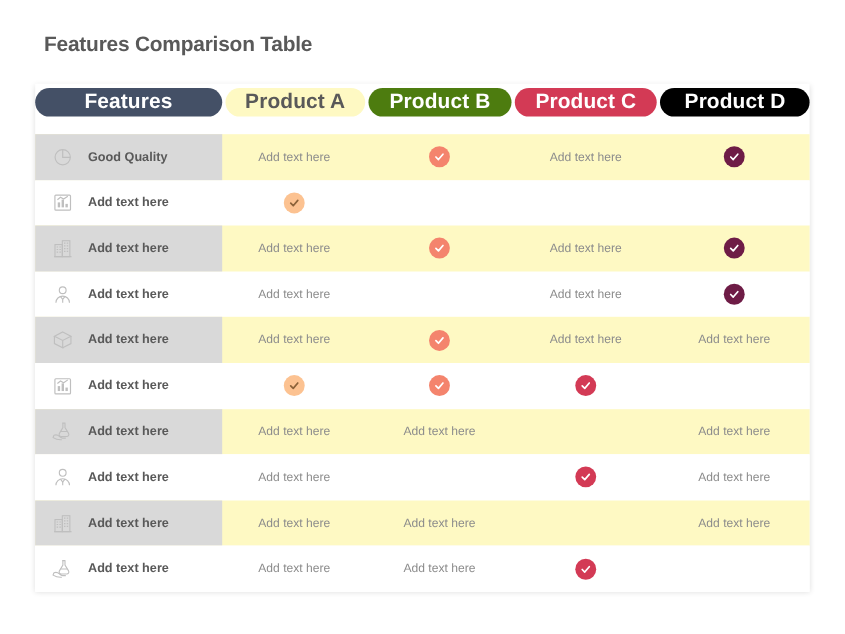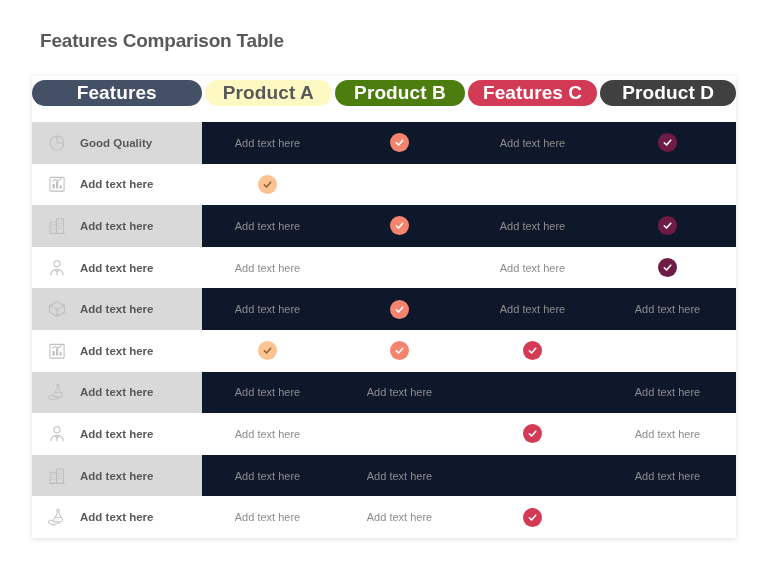--- a/index.html
+++ b/index.html
@@ -78,21 +78,21 @@
     left: 0;
     top: 46px;
     width: 704px;
   }
   .row {
     position: relative;
     display: flex;
     height: 41.6px;
     align-items: stretch;
   }
-  .row.odd  { background: #0f172a; }
+  .row.odd  { background: #fef9c3; }
   .row.even { background: #ffffff; }
 
   .cell {
     display: flex;
     align-items: center;
     box-sizing: border-box;
     font-size: 11px;
     color: #8c8c8c;
   }
   .cell.feature {
@@ -143,22 +143,22 @@
 <div class="slide">
 
   <div class="page-title">Features Comparison Table</div>
 
   <div class="card">
 
     <div class="header-row">
         <div class="pill c0" style="background: rgb(68, 80, 102); color: rgb(255, 255, 255);">Features</div>
         <div class="pill c1" style="background: #fef9c3; color: rgb(89, 89, 89);">Product A</div>
         <div class="pill c2" style="background: #4d7c0f; color: rgb(255, 255, 255);">Product B</div>
-        <div class="pill c3" style="background: rgb(211, 58, 85); color: rgb(255, 255, 255);">Features C</div>
-        <div class="pill c4" style="background: #404040; color: rgb(255, 255, 255);">Product D</div>
+        <div class="pill c3" style="background: rgb(211, 58, 85); color: rgb(255, 255, 255);">Product C</div>
+        <div class="pill c4" style="background: #000000; color: rgb(255, 255, 255);">Product D</div>
       </div>
 
     <div class="tbody">
         <div class="row odd">
           <div class="cell feature">
             <span class="feature-icon">
               <svg width="20" height="20" viewBox="0 0 24 24" fill="none" stroke="currentColor" stroke-width="1.3">
                 <circle cx="12" cy="12" r="8.3"></circle>
                 <path d="M12 3.7 V12 H20.3"></path>
               </svg>

